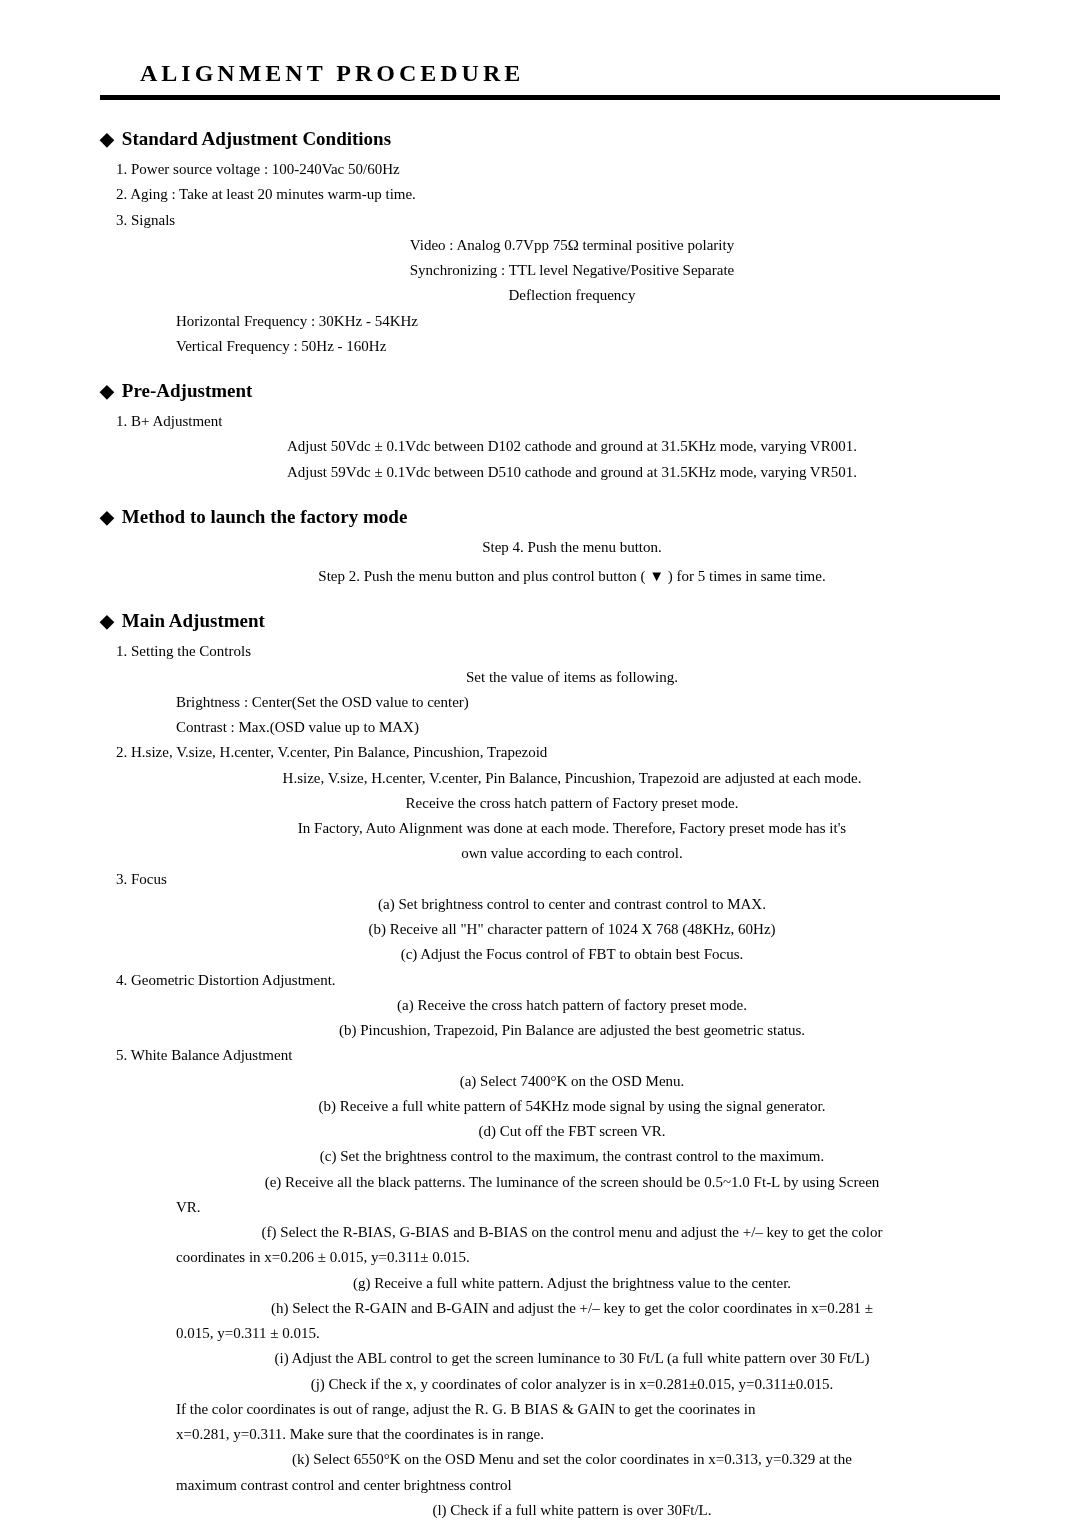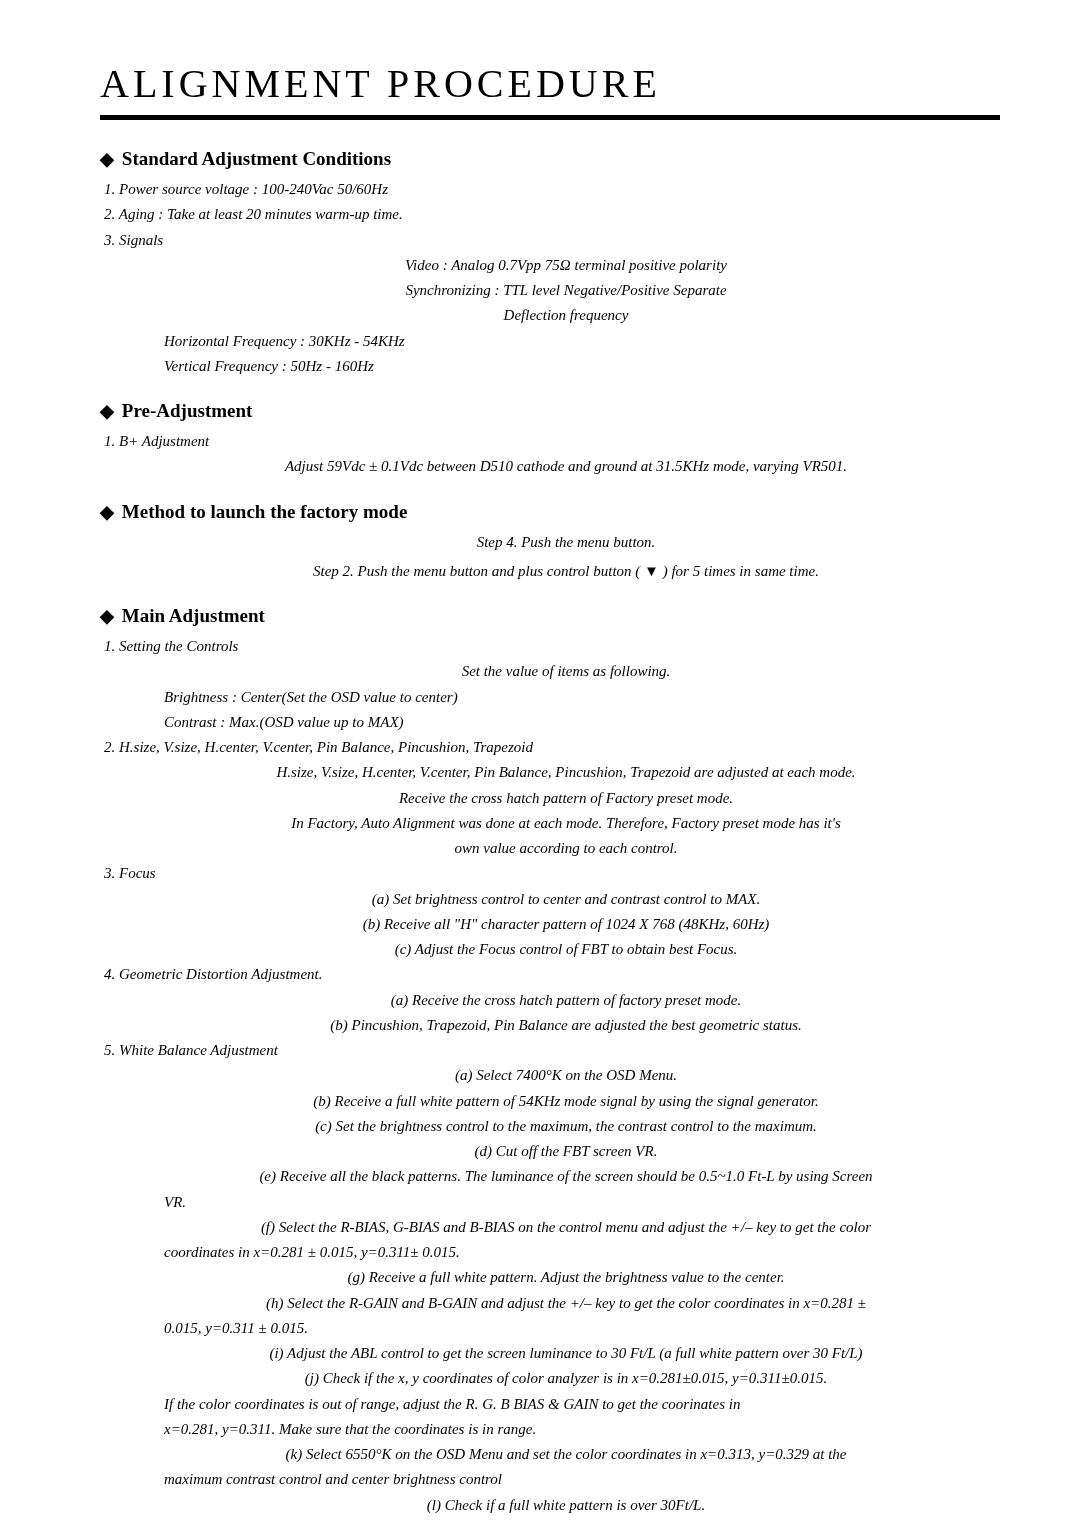--- a/index.html
+++ b/index.html
@@ -10,25 +10,26 @@
     body {
       background: #ffffff;
       font-family: 'Times New Roman', Times, serif;
       font-size: 15px;
       color: #000000;
       width: 1080px;
       min-height: 1528px;
       padding: 60px 80px 60px 100px;
     }
     .page-title {
-      font-size: 40px;
-      font-weight: normal;
+      font-size: 24px;
+      font-weight: bold;
       letter-spacing: 4px;
       text-transform: uppercase;
       margin-bottom: 8px;
+      margin-left: 40px;
     }
     .title-rule {
       height: 5px;
       background: #000000;
       margin-bottom: 28px;
     }
     .section {
       margin-bottom: 22px;
     }
     .section-heading {
@@ -37,23 +38,22 @@
       display: flex;
       align-items: baseline;
       gap: 8px;
       margin-bottom: 8px;
     }
     .diamond {
       font-size: 18px;
       font-weight: bold;
     }
     .content {
-      margin-left: 4px;
+      margin-left: 16px;
       line-height: 1.55;
-      font-style: italic;
     }
     .item {
       margin-bottom: 2px;
     }
     .indent1 {
       margin-left: 28px;
       text-align: center;
     }
     .indent2 {
       margin-left: 60px;
@@ -82,20 +82,21 @@
   </div>
 </div>
 
 <div class="section">
   <div class="section-heading">
     <span class="diamond">◆</span>
     <span>Pre-Adjustment</span>
   </div>
   <div class="content">
     <div class="item">1. B+ Adjustment</div>
+    <div class="item indent1">Adjust  50Vdc ± 0.1Vdc between D102 cathode and ground at 31.5KHz mode, varying VR001.</div>
     <div class="item indent1">Adjust 59Vdc ± 0.1Vdc between D510 cathode and ground at 31.5KHz mode, varying VR501.</div>
   </div>
 </div>
 
 <div class="section">
   <div class="section-heading">
     <span class="diamond">◆</span>
     <span>Method to launch the factory mode</span>
   </div>
   <div class="content">
@@ -143,31 +144,31 @@
     <div class="item indent1">(a) Receive the cross hatch pattern of factory preset mode.</div>
 
     <div class="item indent1">(b) Pincushion, Trapezoid, Pin Balance are adjusted the best geometric status.</div>
 
     <div class="item">5. White Balance Adjustment</div>
 
     <div class="item indent1">(a) Select 7400°K on the OSD Menu.</div>
 
     <div class="item indent1">(b) Receive a full white pattern of 54KHz mode signal by using the signal generator.</div>
 
+    <div class="item indent1">(d) Cut off the FBT screen VR.</div>
+
     <div class="item indent1">(c) Set the brightness control to the maximum, the contrast control to the maximum.</div>
-
-    <div class="item indent1">(d) Cut off the FBT screen VR.</div>
 
     <div class="item indent1">(e) Receive all the black patterns.  The luminance of the screen should be 0.5~1.0 Ft-L by using Screen</div>
 
     <div class="item indent2">VR.</div>
 
     <div class="item indent1">(f) Select the R-BIAS, G-BIAS and B-BIAS on the control menu and adjust the +/– key to get the color</div>
 
-    <div class="item indent2">coordinates in x=0.281 ± 0.015, y=0.311± 0.015.</div>
+    <div class="item indent2">coordinates in x=0.206 ± 0.015, y=0.311± 0.015.</div>
 
     <div class="item indent1">(g) Receive a full white pattern.  Adjust the brightness value to the center.</div>
 
     <div class="item indent1">(h) Select the R-GAIN and B-GAIN and adjust the +/– key to get the color coordinates in x=0.281 ±</div>
 
     <div class="item indent2">0.015, y=0.311 ± 0.015.</div>
 
     <div class="item indent1">(i) Adjust the ABL control to get the screen luminance to 30 Ft/L (a full white pattern over 30 Ft/L)</div>
 
     <div class="item indent1">(j) Check if the x, y coordinates of color analyzer is in x=0.281±0.015, y=0.311±0.015.</div>

